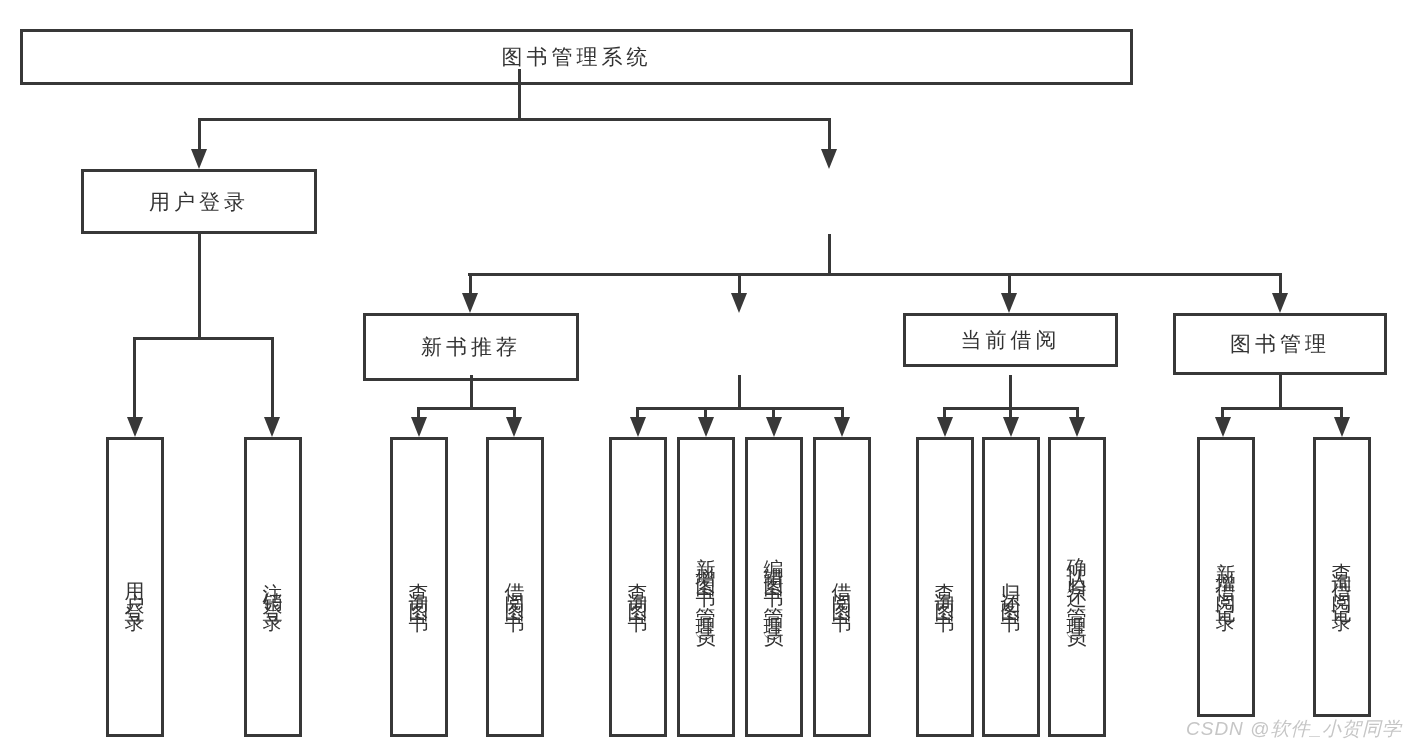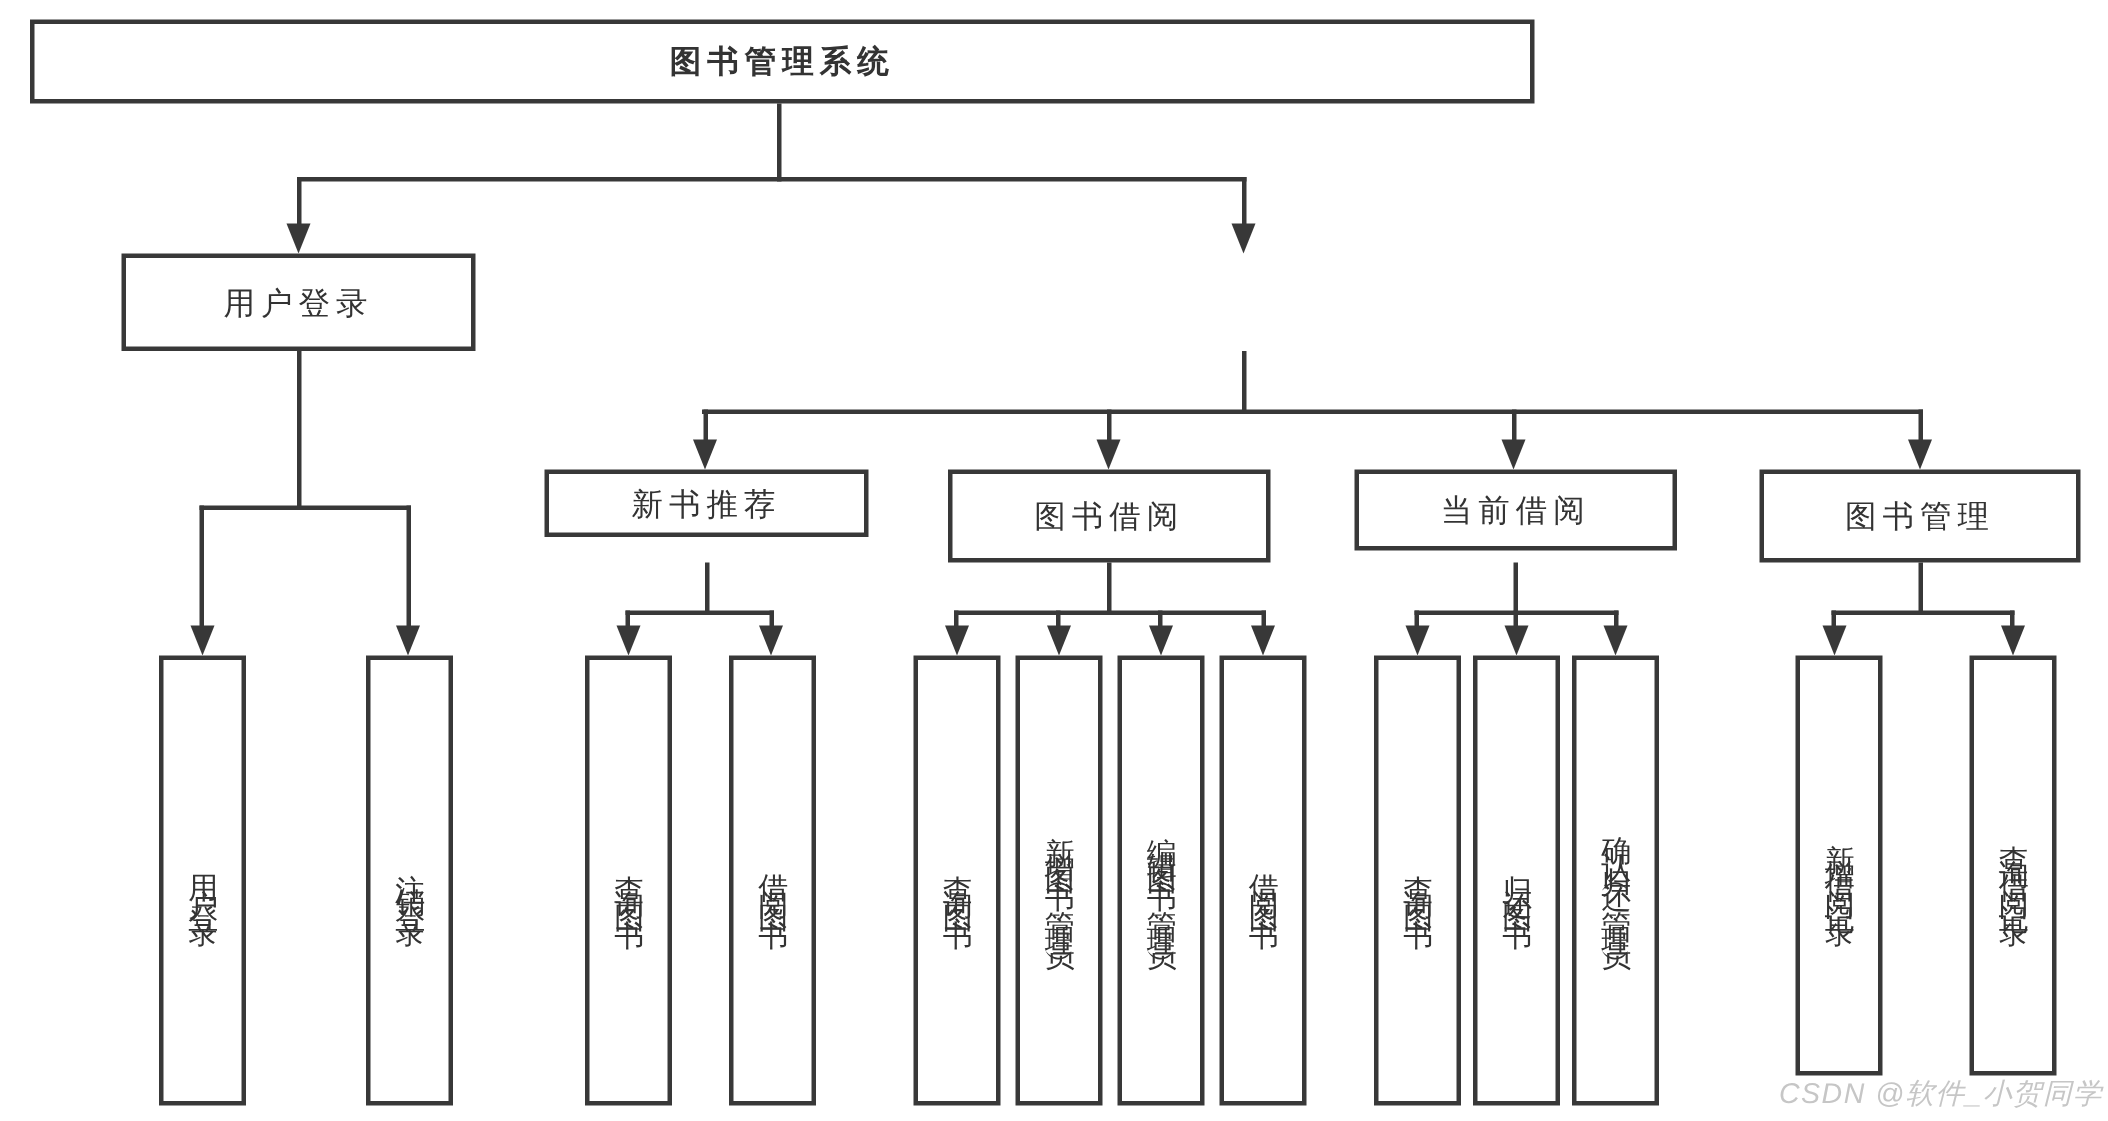--- a/index.html
+++ b/index.html
@@ -83,21 +83,21 @@
     white-space: nowrap;
     z-index: 20;
     font-style: italic;
   }
 </style>
 </head>
 <body>
 
 <div class="canvas">
 
-  <div class="hbox" style="left:20px; top:13px; width:1003px; height:56px;font-weight:bold;">
+  <div class="hbox" style="left:20px; top:29px; width:1113px; height:56px;">
     <span>图书管理系统</span>
   </div>
 
   <div class="vl" style="left:518px; top:69px; height:52px;"></div>
   <div class="hl" style="left:198px; top:118px; width:633px;"></div>
   <div class="vl" style="left:198px; top:118px; height:34px;"></div>
   <div class="arw" style="left:191px; top:149px;"></div>
   <div class="vl" style="left:828px; top:118px; height:34px;"></div>
   <div class="arw" style="left:821px; top:149px;"></div>
 
@@ -116,25 +116,22 @@
   <div class="hl" style="left:468px; top:273px; width:814px;"></div>
   <div class="vl" style="left:469px; top:273px; height:23px;"></div>
   <div class="arw" style="left:462px; top:293px;"></div>
   <div class="vl" style="left:738px; top:273px; height:23px;"></div>
   <div class="arw" style="left:731px; top:293px;"></div>
   <div class="vl" style="left:1008px; top:273px; height:23px;"></div>
   <div class="arw" style="left:1001px; top:293px;"></div>
   <div class="vl" style="left:1279px; top:273px; height:23px;"></div>
   <div class="arw" style="left:1272px; top:293px;"></div>
 
-  <div class="hbox" style="left:363px; top:313px; width:216px; height:45px;">
+  <div class="hbox" style="left:363px; top:313px; width:216px; height:68px;">
     <span>新书推荐</span>
-  </div>
-  <div class="hbox" style="left:632px; top:313px; width:215px; height:62px;">
-    <span>图书借阅</span>
   </div>
   <div class="hbox" style="left:903px; top:313px; width:215px; height:54px;">
     <span>当前借阅</span>
   </div>
   <div class="hbox" style="left:1173px; top:313px; width:214px; height:62px;">
     <span>图书管理</span>
   </div>
 
   <div class="vl" style="left:470px; top:375px; height:35px;"></div>
   <div class="hl" style="left:417px; top:407px; width:99px;"></div>

